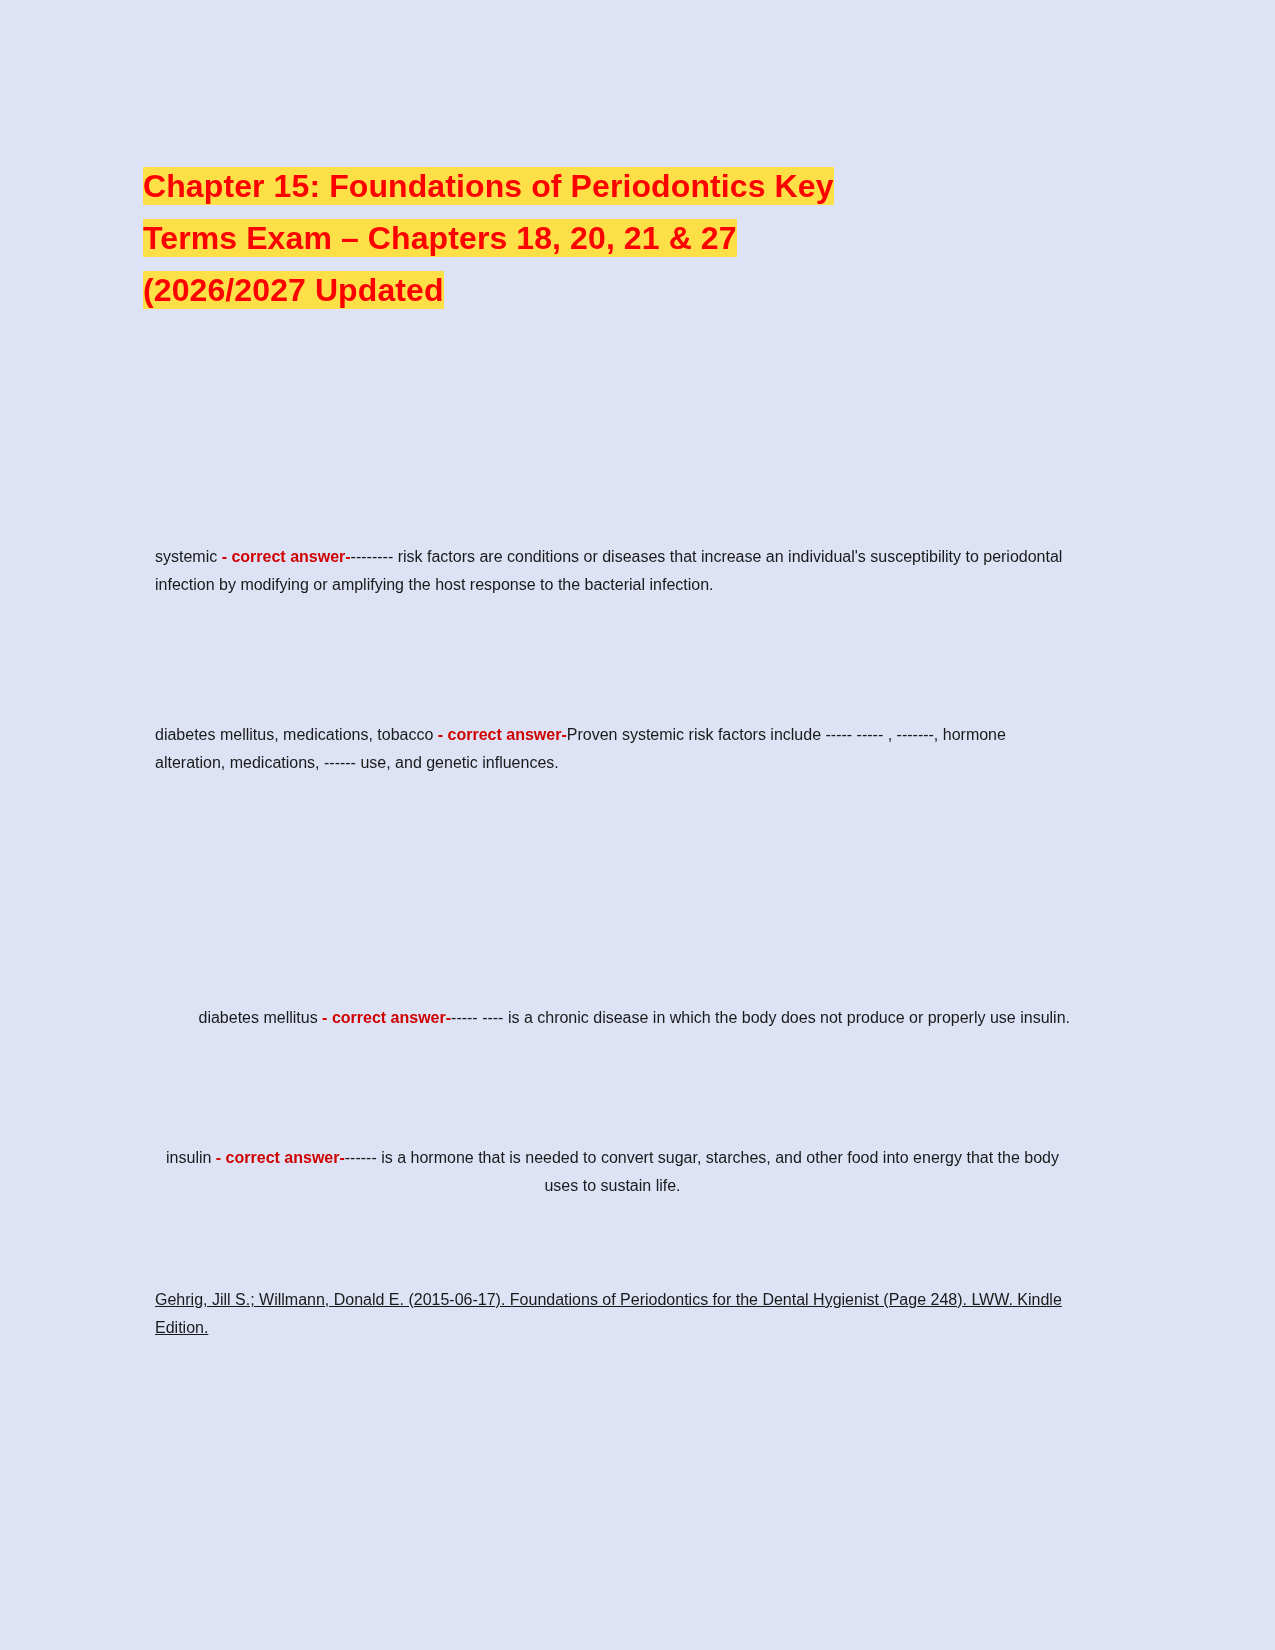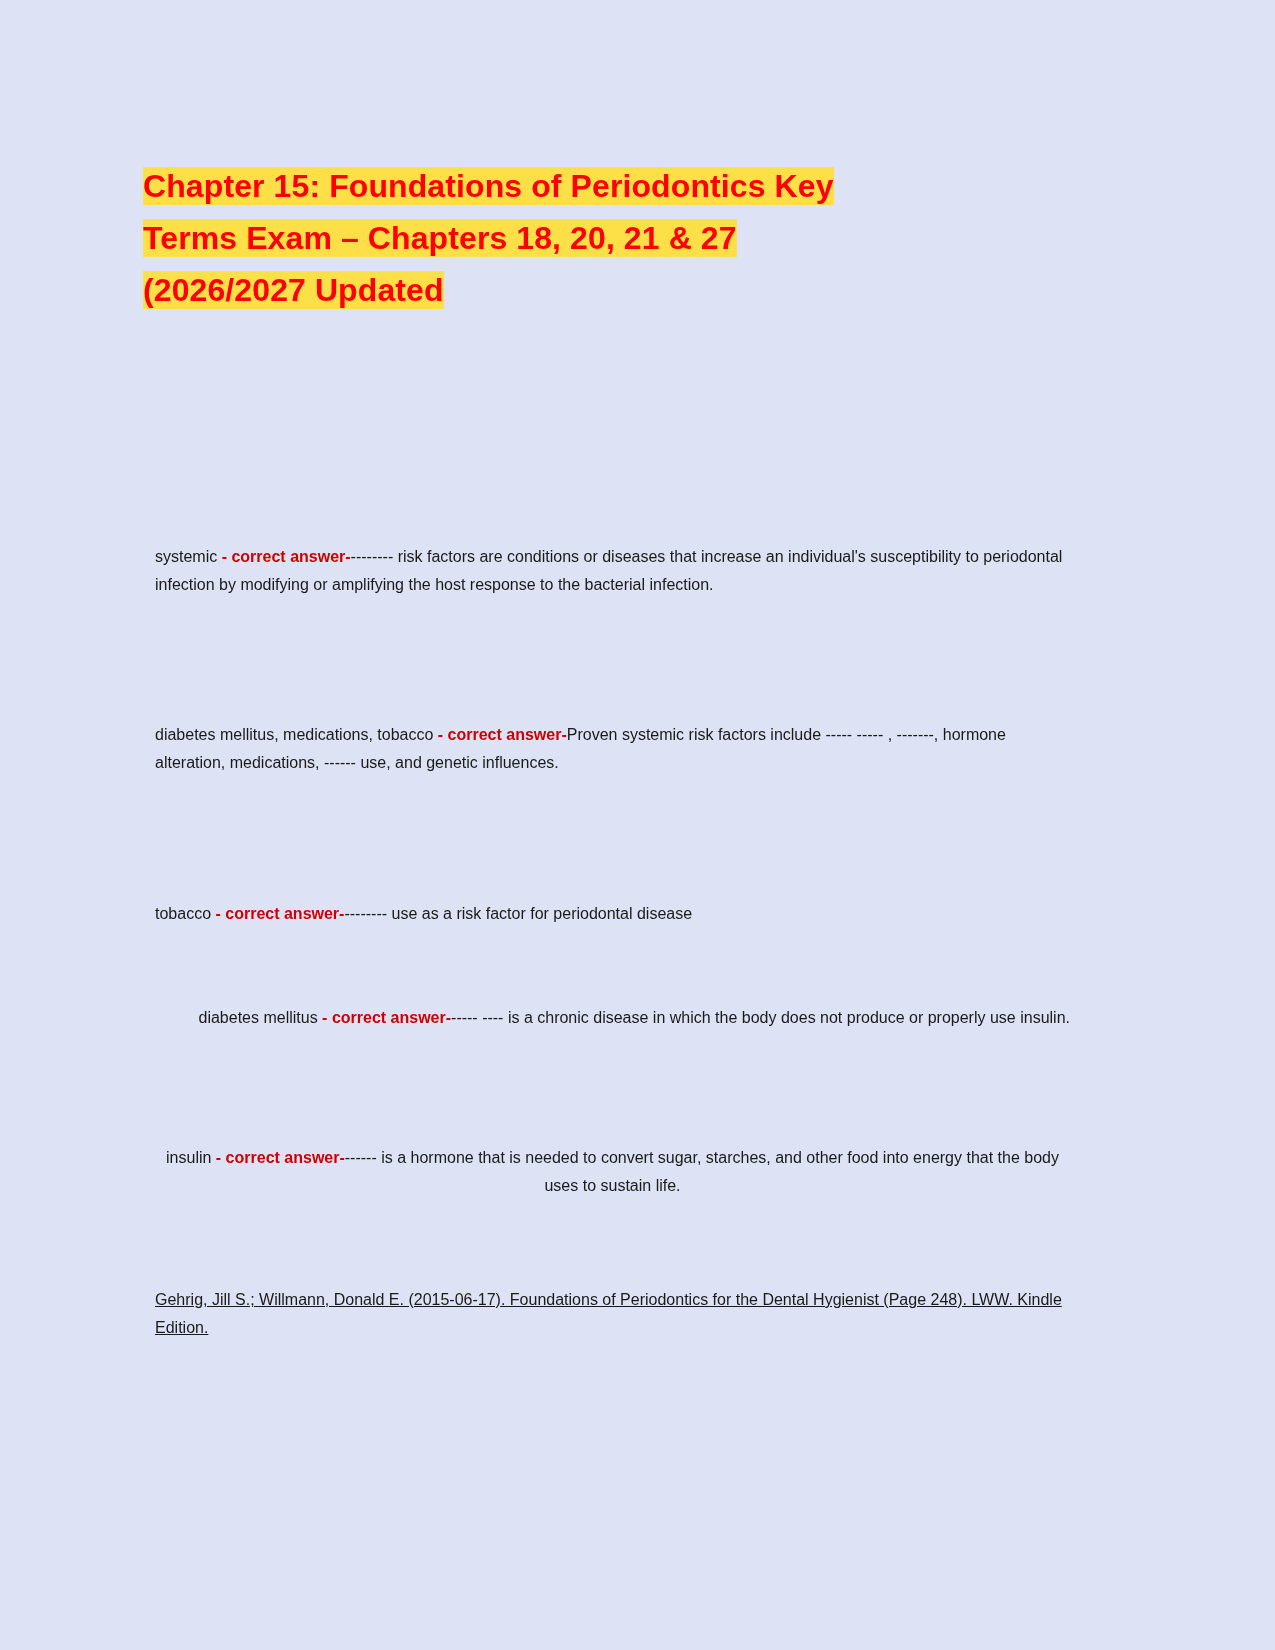--- a/index.html
+++ b/index.html
@@ -64,21 +64,20 @@
   <h1 class="doc-title">
     <span class="hl">Chapter 15:  Foundations of Periodontics Key</span><br>
     <span class="hl">Terms Exam – Chapters 18, 20, 21 &amp; 27</span><br>
     <span class="hl">(2026/2027 Updated</span>
   </h1>
 
   <p class="body-block b1"><span>systemic </span><span class="answer">- correct answer-</span><span>-------- risk factors are conditions or diseases that increase an individual's susceptibility to periodontal infection by modifying or amplifying the host response to the bacterial infection.</span></p>
 
   <p class="body-block b2"><span>diabetes mellitus, medications, tobacco </span><span class="answer">- correct answer-</span><span>Proven systemic risk factors include ----- ----- , -------, hormone alteration, medications, ------ use, and genetic influences.</span></p>
 
-  <p class="body-block b3"><span>tobacco </span><span class="answer">- correct answer-</span><span>-------- use as a risk factor for periodontal disease</span></p>
 
   <p class="body-block b4"><span>diabetes mellitus </span><span class="answer">- correct answer-</span><span>----- ---- is a chronic disease in which the body does not produce or properly use insulin.</span></p>
 
   <p class="body-block b5"><span>insulin </span><span class="answer">- correct answer-</span><span>------ is a hormone that is needed to convert sugar, starches, and other food into energy that the body uses to sustain life.</span></p>
 
   <p class="body-block b6">Gehrig, Jill S.; Willmann, Donald E. (2015-06-17). Foundations of Periodontics for the Dental Hygienist (Page 248). LWW. Kindle Edition.</p>
 
 </div>
 
 </body></html>

